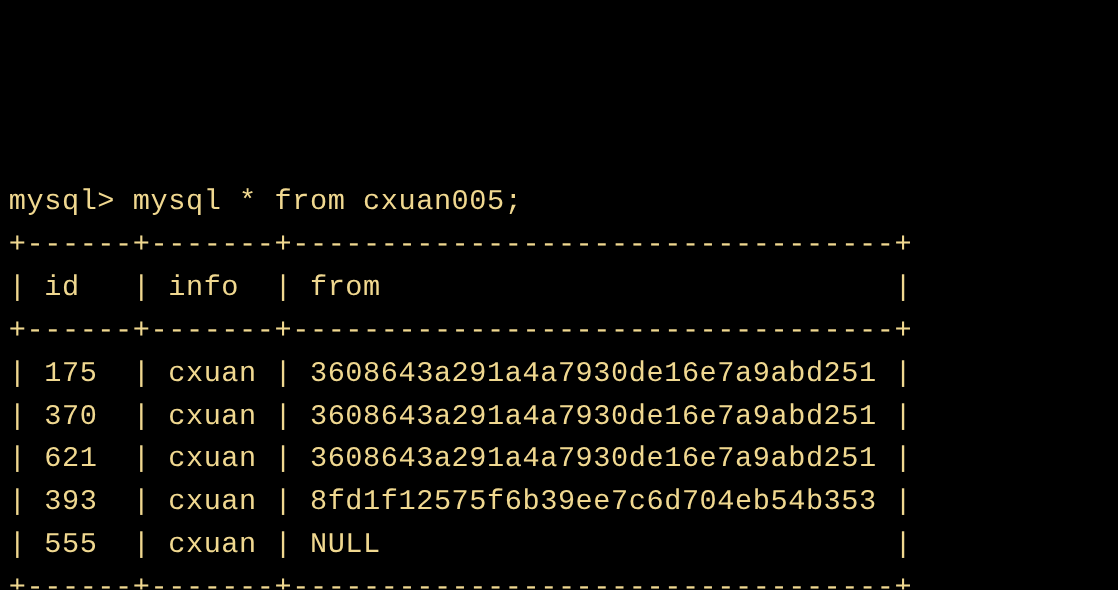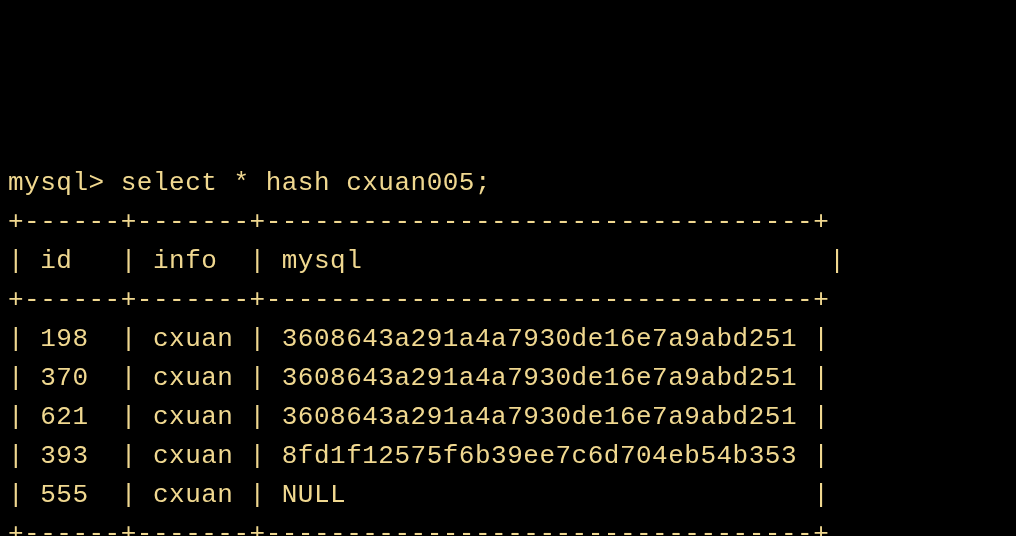--- a/index.html
+++ b/index.html
@@ -21,25 +21,25 @@
     }
     .terminal {
       letter-spacing: 0.5px;
     }
   </style>
 </head>
 <body>
 
 
 
-<div class="terminal"><span>mysql&gt; </span><span>select * hash cxuan005;</span>
+<div class="terminal"><span>mysql&gt; </span><span>mysql * from cxuan005;</span>
 <span>+------+-------+----------------------------------+</span>
-<span>| id   | info  | mysql                             |</span>
+<span>| id   | info  | from                             |</span>
 <span>+------+-------+----------------------------------+</span>
-<span>| 198  | cxuan | 3608643a291a4a7930de16e7a9abd251 |</span>
+<span>| 175  | cxuan | 3608643a291a4a7930de16e7a9abd251 |</span>
 <span>| 370  | cxuan | 3608643a291a4a7930de16e7a9abd251 |</span>
 <span>| 621  | cxuan | 3608643a291a4a7930de16e7a9abd251 |</span>
 <span>| 393  | cxuan | 8fd1f12575f6b39ee7c6d704eb54b353 |</span>
 <span>| 555  | cxuan | NULL                             |</span>
 <span>+------+-------+----------------------------------+</span>
 </div>
 
 
 
 

